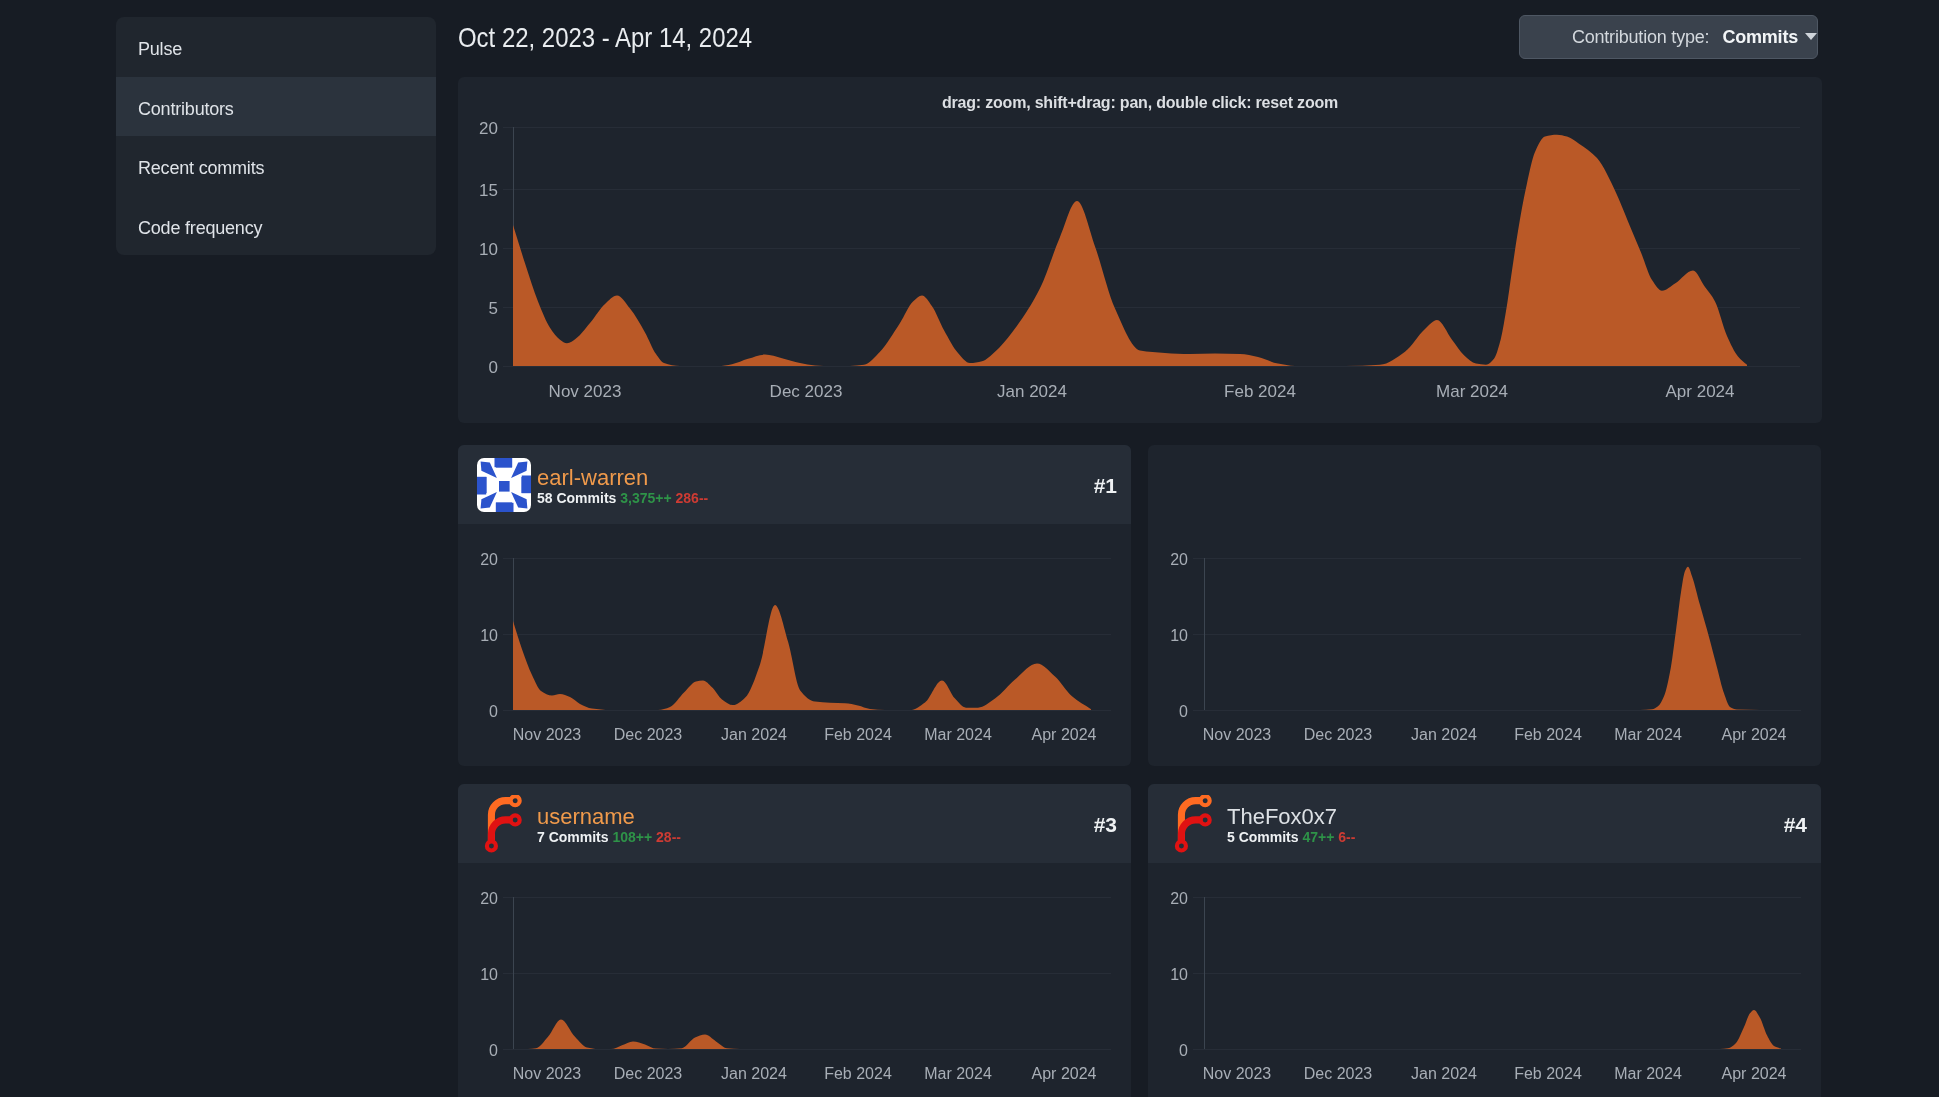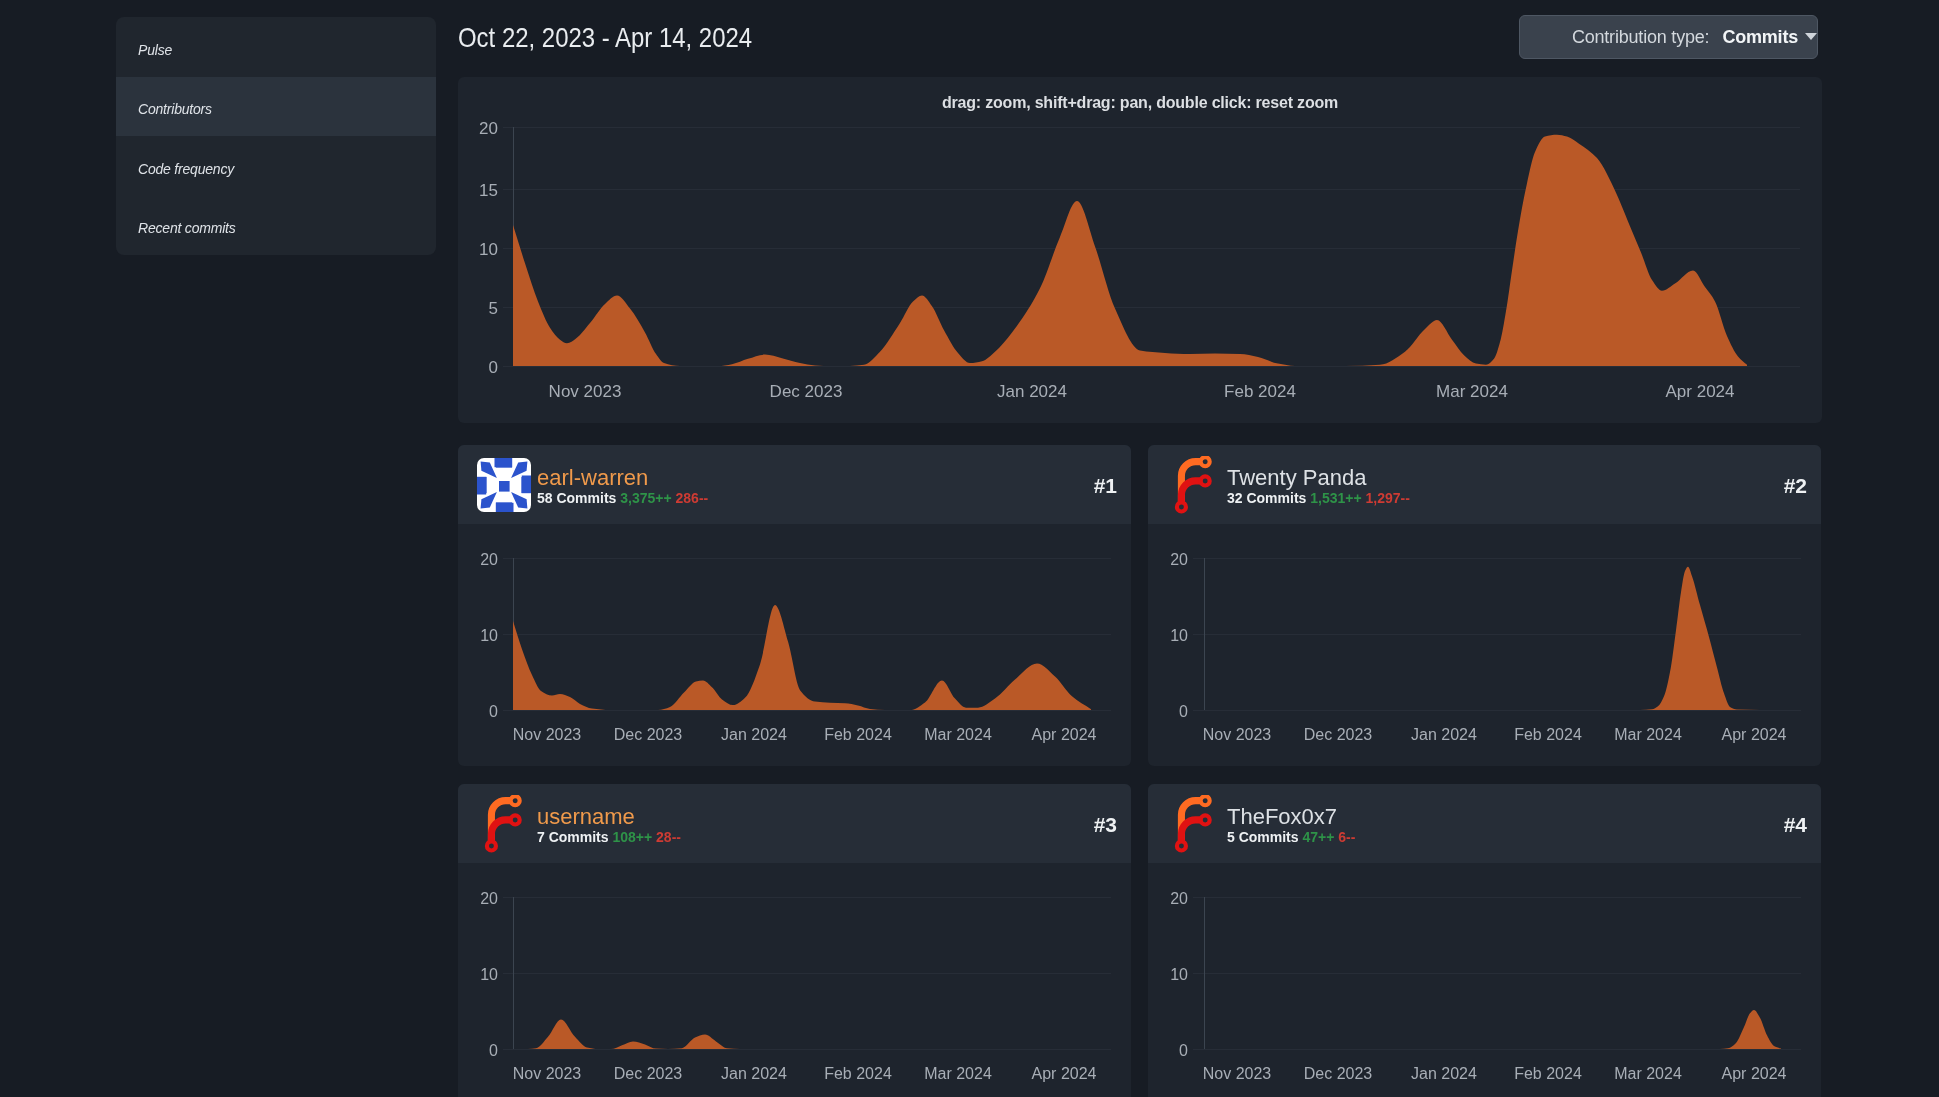--- a/index.html
+++ b/index.html
@@ -1,21 +1,21 @@
 <!DOCTYPE html>
 <html><head>
 <meta charset="utf-8">
 <style>
 * { margin:0; padding:0; box-sizing:border-box; }
 html,body { width:1939px; height:1097px; background:#171c24; overflow:hidden;
   font-family:"Liberation Sans",sans-serif; position:relative; }
 .menu { position:absolute; left:116px; top:17px; width:320px; height:238px;
   background:#20262e; border-radius:8px; overflow:hidden; }
 .mi { height:59.5px; display:flex; align-items:center; padding-left:22px; padding-top:6px;
-  color:#dfe3e8; font-size:14px; letter-spacing:-0.2px;font-style:italic; }
+  color:#dfe3e8; font-size:18px; letter-spacing:-0.2px; }
 .mi.active { background:#2b333d; }
 .h1 { position:absolute; left:458px; top:22px; font-size:28px; font-weight:500;
   color:#e9ecef; transform:scaleX(0.855); transform-origin:left center; }
 .btn { position:absolute; left:1519px; top:15px; width:299px; height:44px;
   background:#3a424d; border:1px solid #4e5763; border-radius:6px;
   display:flex; align-items:center; justify-content:flex-end;
   font-size:18px; color:#d3d8dd; letter-spacing:-0.2px; }
 .btn b { color:#f2f5f7; margin-left:13px; }
 .caret { width:0; height:0; border-left:6px solid transparent; border-right:6px solid transparent;
   border-top:7px solid #cfd4da; margin-left:7px; margin-top:-2px; }
@@ -34,22 +34,22 @@
 .mon  { fill:#a8aeb6; }
 .grid { stroke:#272d37; stroke-width:1; }
 .axis { stroke:#3c4550; stroke-width:1; }
 .area { fill:#ba5927; }
 </style>
 </head>
 <body>
 <div class="menu">
   <div class="mi">Pulse</div>
   <div class="mi active">Contributors</div>
+  <div class="mi">Recent commits</div>
   <div class="mi">Code frequency</div>
-  <div class="mi">Recent commits</div>
 </div>
 <div class="h1">Oct 22, 2023 - Apr 14, 2024</div>
 <div class="btn">Contribution type: <b>Commits</b><span class="caret"></span></div>
 
 <div class="card" style="left:458px; top:77px; width:1364px; height:346px;text-align:center;">
 <svg width="1364" height="346">
   <text x="682" y="31" text-anchor="middle" style="font-size:16px; font-weight:bold; fill:#dcdfe3; letter-spacing:-0.2px;" id="maintitle">drag: zoom, shift+drag: pan, double click: reset zoom</text>
 
   <g class="grid">
     <line x1="45" y1="50.5" x2="1342" y2="50.5"></line>
@@ -115,34 +115,20 @@
     <text x="190" y="216">Dec 2023</text>
     <text x="296" y="216">Jan 2024</text>
     <text x="400" y="216">Feb 2024</text>
     <text x="500" y="216">Mar 2024</text>
     <text x="606" y="216">Apr 2024</text>
   </g>
   <path class="area" d="M55.0,186.0L55.0,97.1C58.0,106.5 61.0,116.7 64.0,125.2C67.3,134.6 70.7,144.1 74.0,151.0C77.0,157.3 80.0,164.9 83.0,167.0C86.7,169.5 90.3,171.6 94.0,171.6C96.7,171.6 99.3,170.0 102.0,170.0C105.3,170.0 108.7,171.7 112.0,173.1C115.3,174.5 118.7,178.3 122.0,179.9C126.0,181.9 130.0,183.9 134.0,184.5C140.0,185.3 146.0,186.0 152.0,186.0C168.0,186.0 184.0,186.0 200.0,186.0C204.0,186.0 208.0,184.6 212.0,183.0C216.7,181.1 221.3,173.0 226.0,168.5C230.0,164.6 234.0,158.5 238.0,157.5C240.3,156.9 242.7,156.4 245.0,156.4C248.0,156.4 251.0,160.4 254.0,163.2C257.3,166.3 260.7,172.9 264.0,175.4C267.7,178.0 271.3,181.1 275.0,181.1C279.0,181.1 283.0,177.6 287.0,173.8C292.0,169.2 297.0,154.7 302.0,140.4C307.0,126.1 312.0,81.1 317.0,81.1C321.3,81.1 325.7,103.2 330.0,117.6C334.0,130.9 338.0,161.0 342.0,166.2C347.0,172.8 352.0,176.9 357.0,177.6C362.0,178.3 367.0,178.6 372.0,178.8C377.0,179.0 382.0,178.9 387.0,179.2C391.3,179.4 395.7,180.5 400.0,181.4C404.0,182.3 408.0,184.4 412.0,184.9C417.0,185.5 422.0,186.0 427.0,186.0C435.3,186.0 443.7,186.0 452.0,186.0C457.0,186.0 462.0,182.0 467.0,178.4C472.7,174.3 478.3,156.4 484.0,156.4C488.3,156.4 492.7,170.1 497.0,174.6C500.7,178.4 504.3,183.7 508.0,183.7C512.0,183.7 516.0,183.7 520.0,183.7C525.7,183.7 531.3,178.5 537.0,174.6C543.7,170.1 550.3,161.1 557.0,155.6C564.3,149.6 571.7,139.6 579.0,139.6C585.0,139.6 591.0,147.2 597.0,152.6C602.7,157.6 608.3,167.4 614.0,172.3C620.3,177.8 626.7,180.9 633.0,185.2L633.0,186.0Z"></path>
 </svg>
 </div>
 <div class="card" style="left:1148px; top:445px; width:673px; height:321px;">
-  <div class="chead">
-    <svg class="av fj" viewBox="0 0 212 212">
-<g fill="none">
-<path stroke="#ff6b22" stroke-width="25" d="M58 168 V70 a50 50 0 0 1 50-50 h20"></path>
-<path stroke="#e01212" stroke-width="25" d="M58 168 v-30 a50 50 0 0 1 50-50 h20"></path>
-<circle stroke="#ff6b22" stroke-width="14.5" cx="142" cy="20" r="16"></circle>
-<circle stroke="#e01212" stroke-width="14.5" cx="142" cy="88" r="16"></circle>
-<circle stroke="#e01212" stroke-width="14.5" cx="58" cy="180" r="16"></circle>
-</g>
-</svg>
-    <div class="cname white">Twenty Panda</div>
-    <div class="cstats">32 Commits <span class="g">1,531++</span> <span class="r">1,297--</span></div>
-    <div class="rank">#2</div>
-  </div>
   <svg width="673" height="242" style="position:absolute;left:0;top:79px;">
   <g class="grid">
     <line x1="45" y1="34.5" x2="653" y2="34.5"></line>
     <line x1="45" y1="110.5" x2="653" y2="110.5"></line>
     <line x1="45" y1="186.5" x2="653" y2="186.5"></line>
   </g>
   <line class="axis" x1="56.5" y1="34" x2="56.5" y2="186"></line>
   <g class="tick" text-anchor="end" style="font-size:16px">
     <text x="40" y="41">20</text>
     <text x="40" y="117">10</text>

